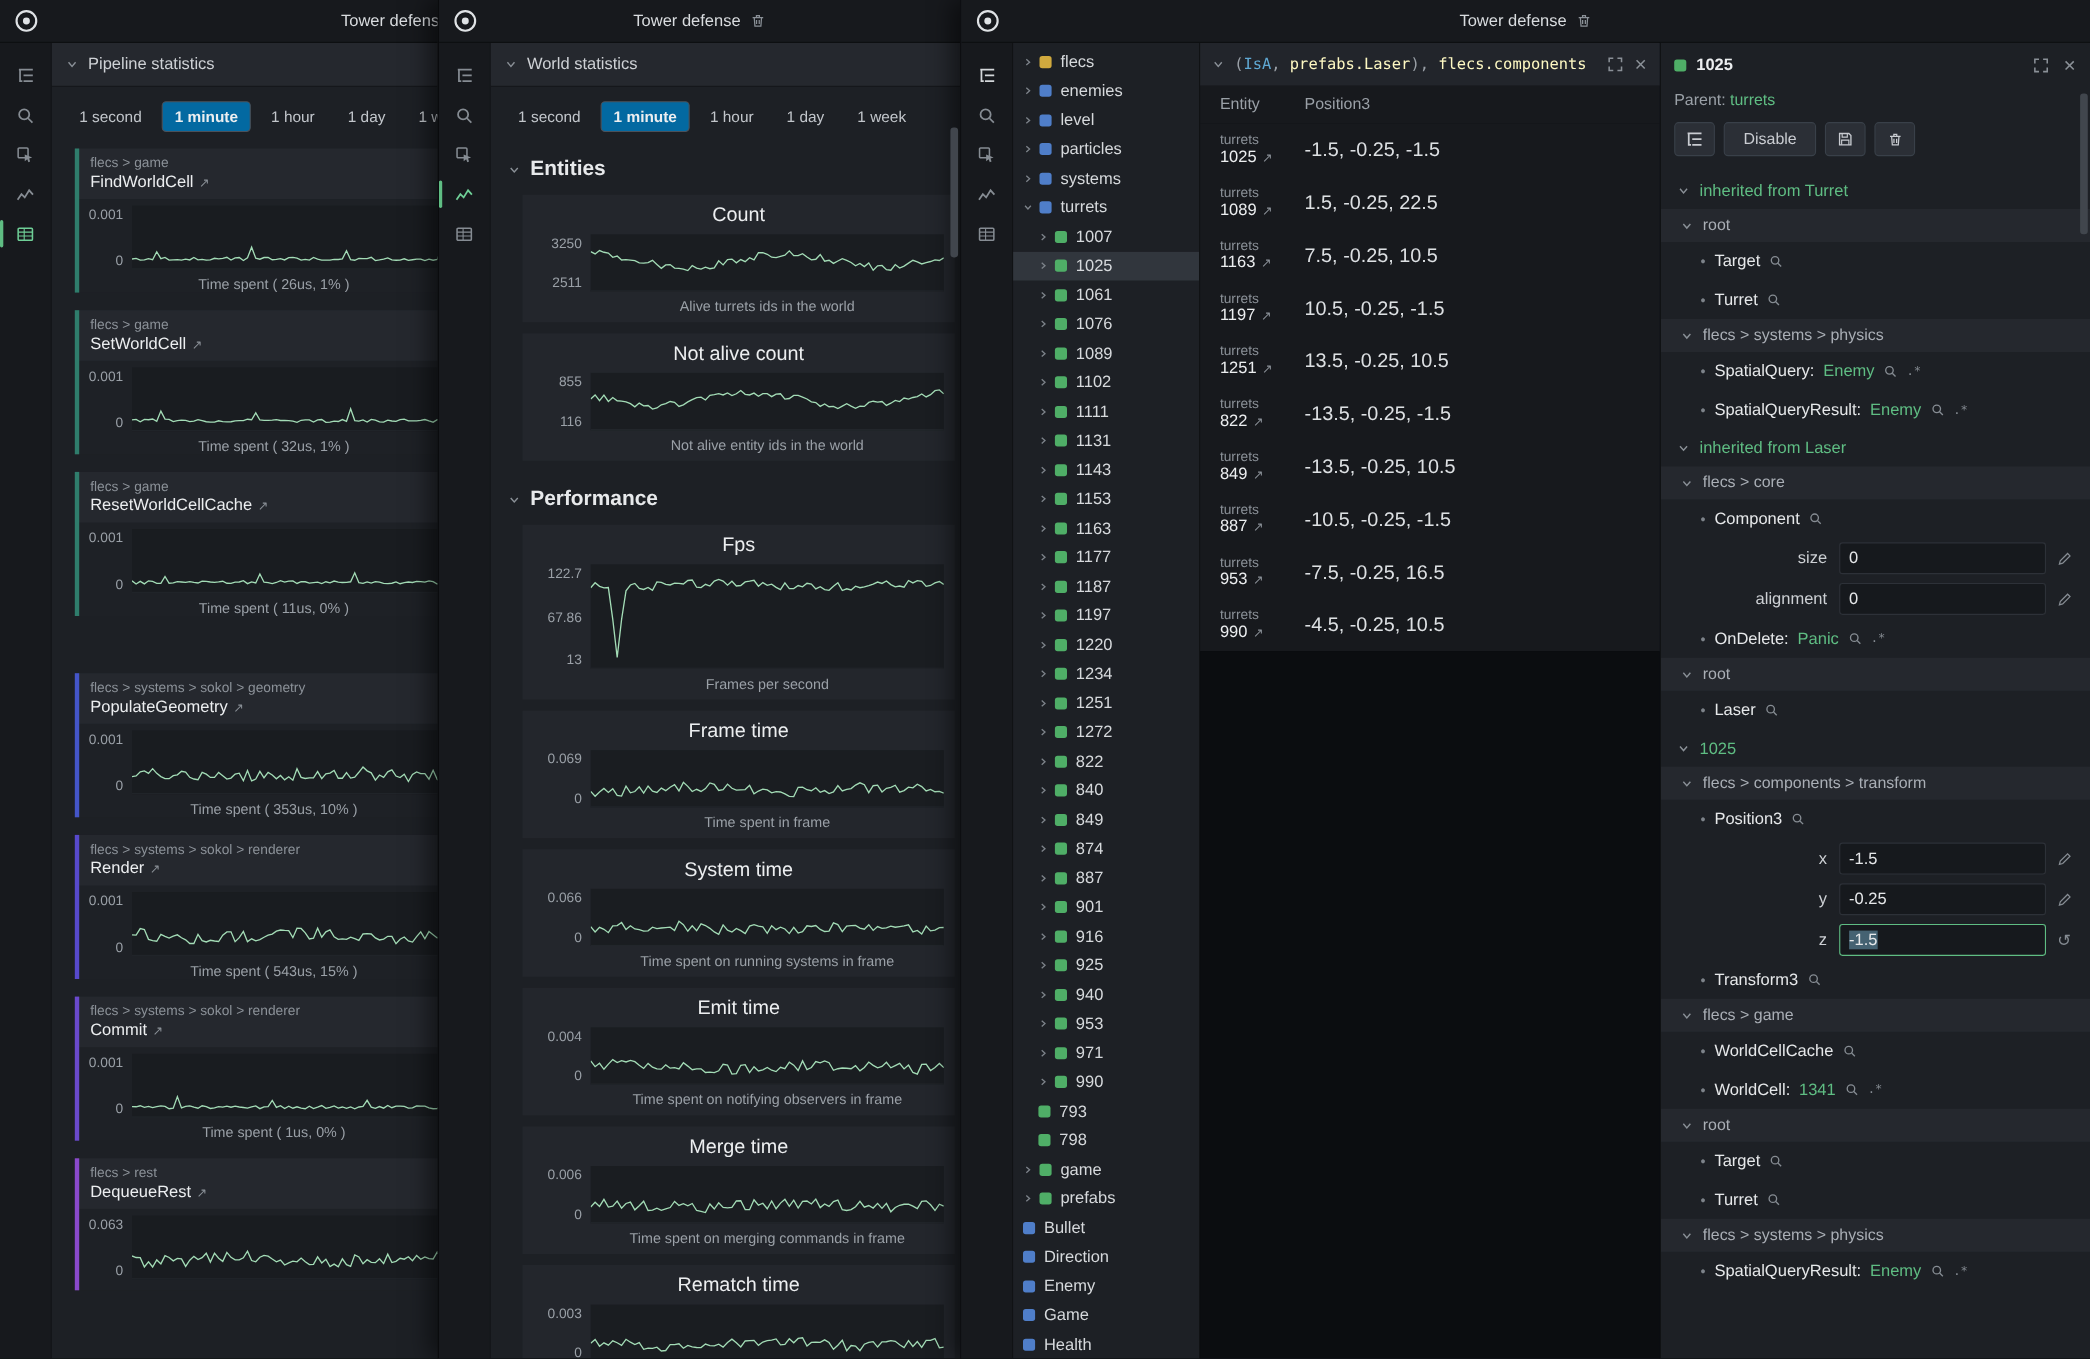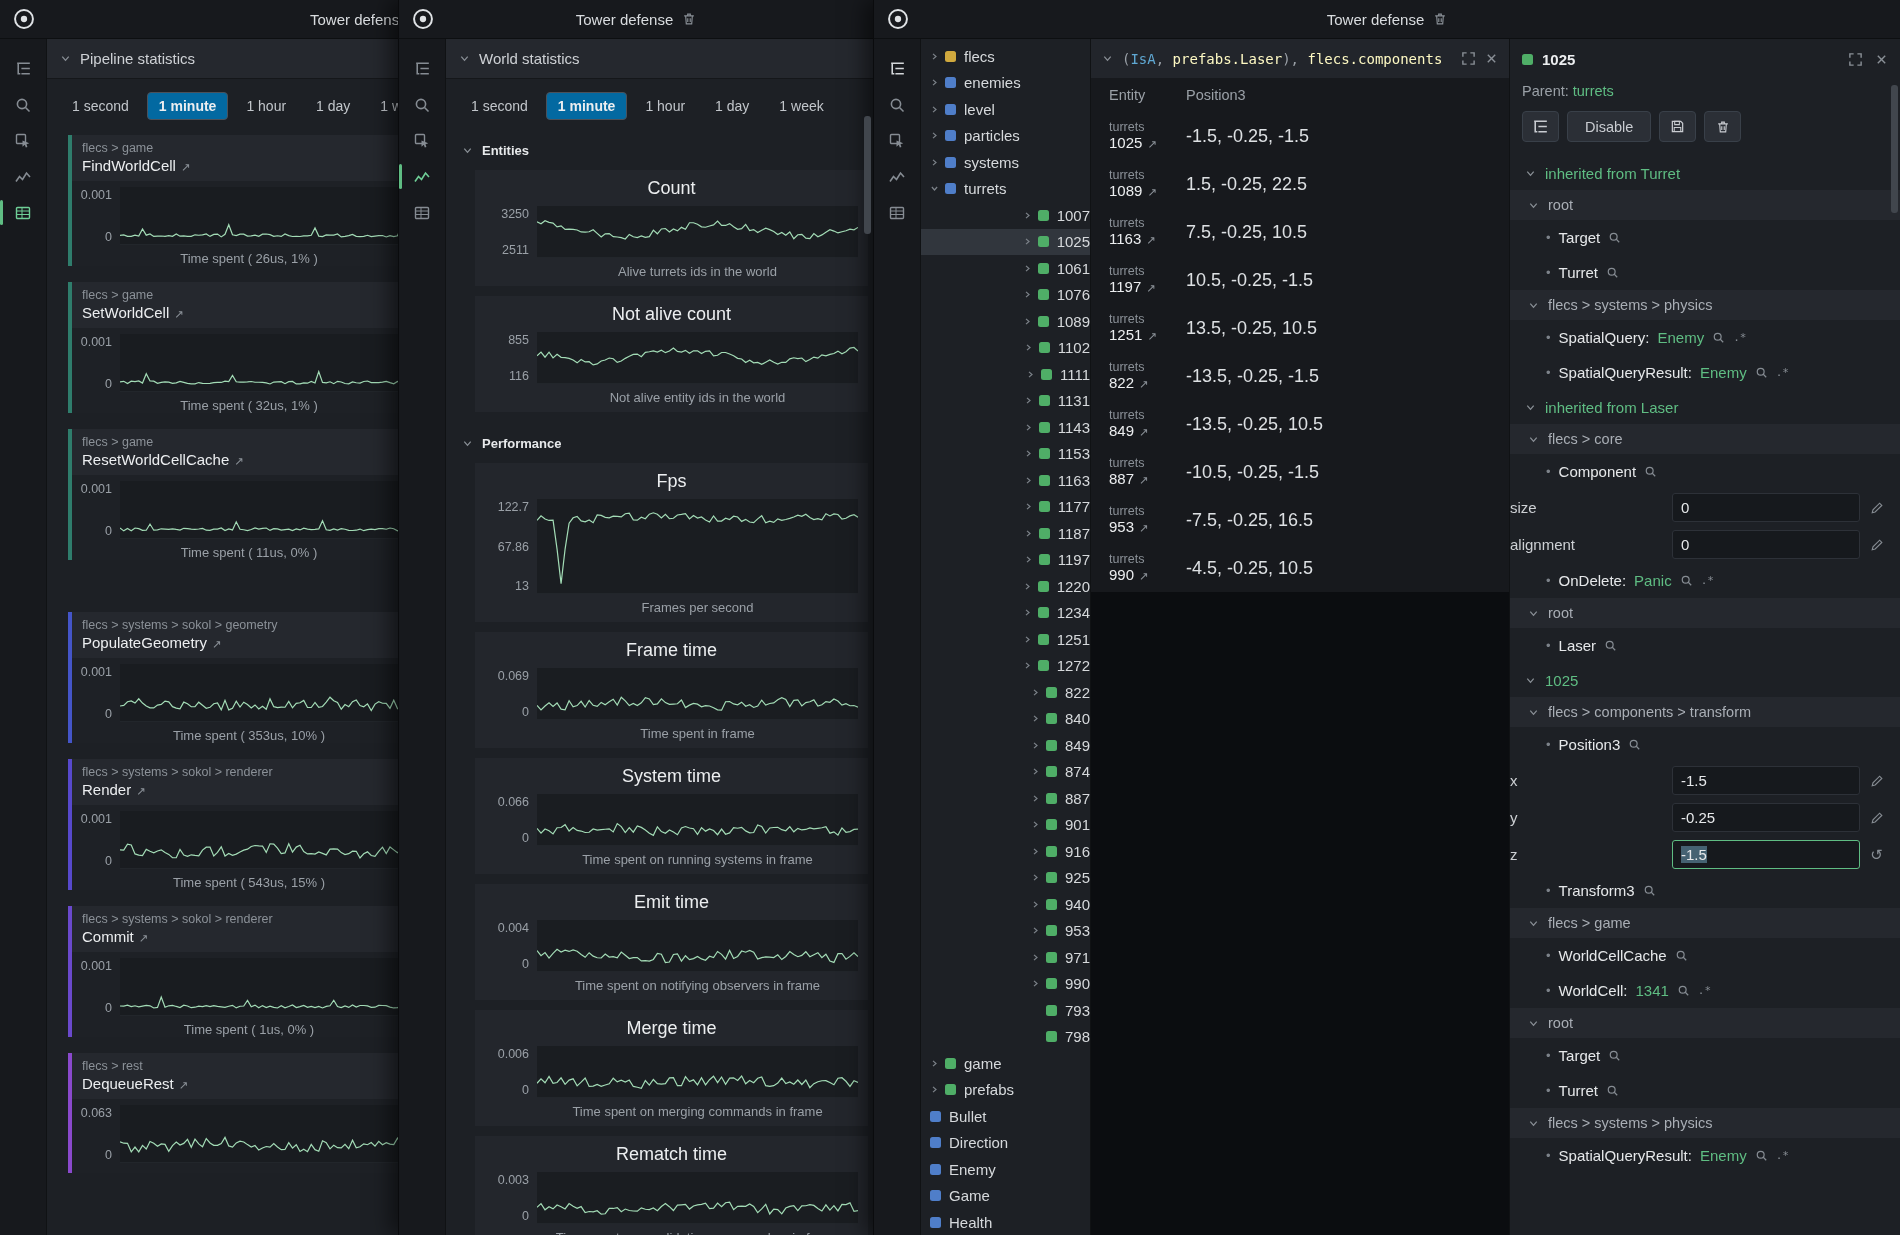--- a/index.html
+++ b/index.html
@@ -59,39 +59,39 @@
   .ylab { width:46px; flex:none; display:flex; flex-direction:column; justify-content:space-between;
     align-items:flex-end; padding:1px 8px 1px 0; font-size:12.5px; color:#9aa0a7; }
   .spark-wrap { flex:1; min-width:0; position:relative; background:#191c20; height:58px;
     border-bottom:1px solid #22262b; }
   svg.spark { position:absolute; inset:0; width:100%; height:100%; display:block; }
   .p-caption { text-align:center; font-size:13px; color:#9aa0a7; margin:6px 0 8px; min-height:4px; }
 
   
   #world-sections { flex:1; overflow:hidden; }
   .w-sec-head { display:flex; align-items:center; gap:9px; padding:14px 16px 8px;
-    font-size:13px; font-weight:bold; color:#e7e9eb;text-align:center; }
+    font-size:19px; font-weight:bold; color:#e7e9eb;text-align:center; }
   .w-card { width:393px; margin:4px 0 10px 29px; background:#23262c; padding:8px 0 7px; }
   .w-title { text-align:center; font-size:18px; color:#eceef0; margin-bottom:7px; }
   .w-chart { display:flex; padding:0 10px; }
   .w-ylab { width:52px; }
   .w-spark { height:52px; background:#1a1d21; }
   .w-card.tall .w-spark { height:95px; }
   .w-caption { text-align:center; font-size:13px; color:#9aa0a7; margin:6px 0 0 52px; }
 
   .v-thumb { position:absolute; width:7px; border-radius:3px; background:#41464d; z-index:5; }
   #mid-thumb { right:2px; top:116px; height:118px; }
   #insp-thumb { right:2px; top:46px; height:128px; }
 
   
   .tree { width:170px; flex:none; background:#1d2025; border-left:1px solid #101214;
     padding-top:4px; overflow:hidden; font-size:15px; }
   .t-row { height:26.5px; display:flex; align-items:center; padding-left:9px; color:#d6d9dc;
     white-space:nowrap; }
-  .t-row.d1 { padding-left:23px;justify-content:flex-end; }
+  .t-row.d1 { padding-left:23px; }
   .t-row.sel { background:#31363d; }
   .t-arrow { width:15px; flex:none; color:#7d838a; display:inline-flex; }
   .t-sq { width:11px; height:11px; border-radius:2.5px; margin-right:8px; flex:none; }
   .sq-green { background:#4fae67; } .sq-blue { background:#4f7ec9; } .sq-yellow { background:#d0a93e; }
 
   
   .query { flex:1; min-width:0; display:flex; flex-direction:column; border-left:1px solid #101214;
     background:#0b0d10; }
   .q-header { height:39px; flex:none; background:#22252b; display:flex; align-items:center;
     gap:9px; padding:0 11px; }
@@ -129,21 +129,21 @@
     font-size:15px; color:#5fbd83; }
   .i-group-head { display:flex; align-items:center; gap:9px; padding:7px 12px 7px 18px;
     background:#25282e; color:#a9aeb5; font-size:14.5px; }
   .i-item { display:flex; align-items:center; gap:8px; padding:9px 12px 9px 36px; font-size:15px;
     color:#e6e8ea; }
   .i-item .bullet { color:#7d838a; font-size:13px; }
   .i-item .val { color:#5fbd83; }
   .i-item .mag, .i-field .ficon { color:#868c93; display:inline-flex; }
   .expr { font-family:"DejaVu Sans Mono",monospace; font-size:11px; color:#868c93; }
   .i-field { display:flex; align-items:center; padding:4px 10px 4px 0; }
-  .i-field .key { width:162px; flex:none; padding-right:11px; color:#cdd0d4;
+  .i-field .key { width:162px; flex:none; text-align:right; padding-right:11px; color:#cdd0d4;
     font-size:15px; }
   .fld { width:188px; height:29px; background:#16191d; border:1px solid #2d3138; border-radius:3px;
     display:flex; align-items:center; padding:0 8px; font-size:15px; color:#e6e8ea; }
   .i-field.editing .fld { border-color:#5fbd83; }
   .sel-text { background:#456272; }
   .i-field .ficon { margin-left:8px; width:17px; justify-content:center; font-size:15px; }
 </style>
 </head>
 <body>
 

